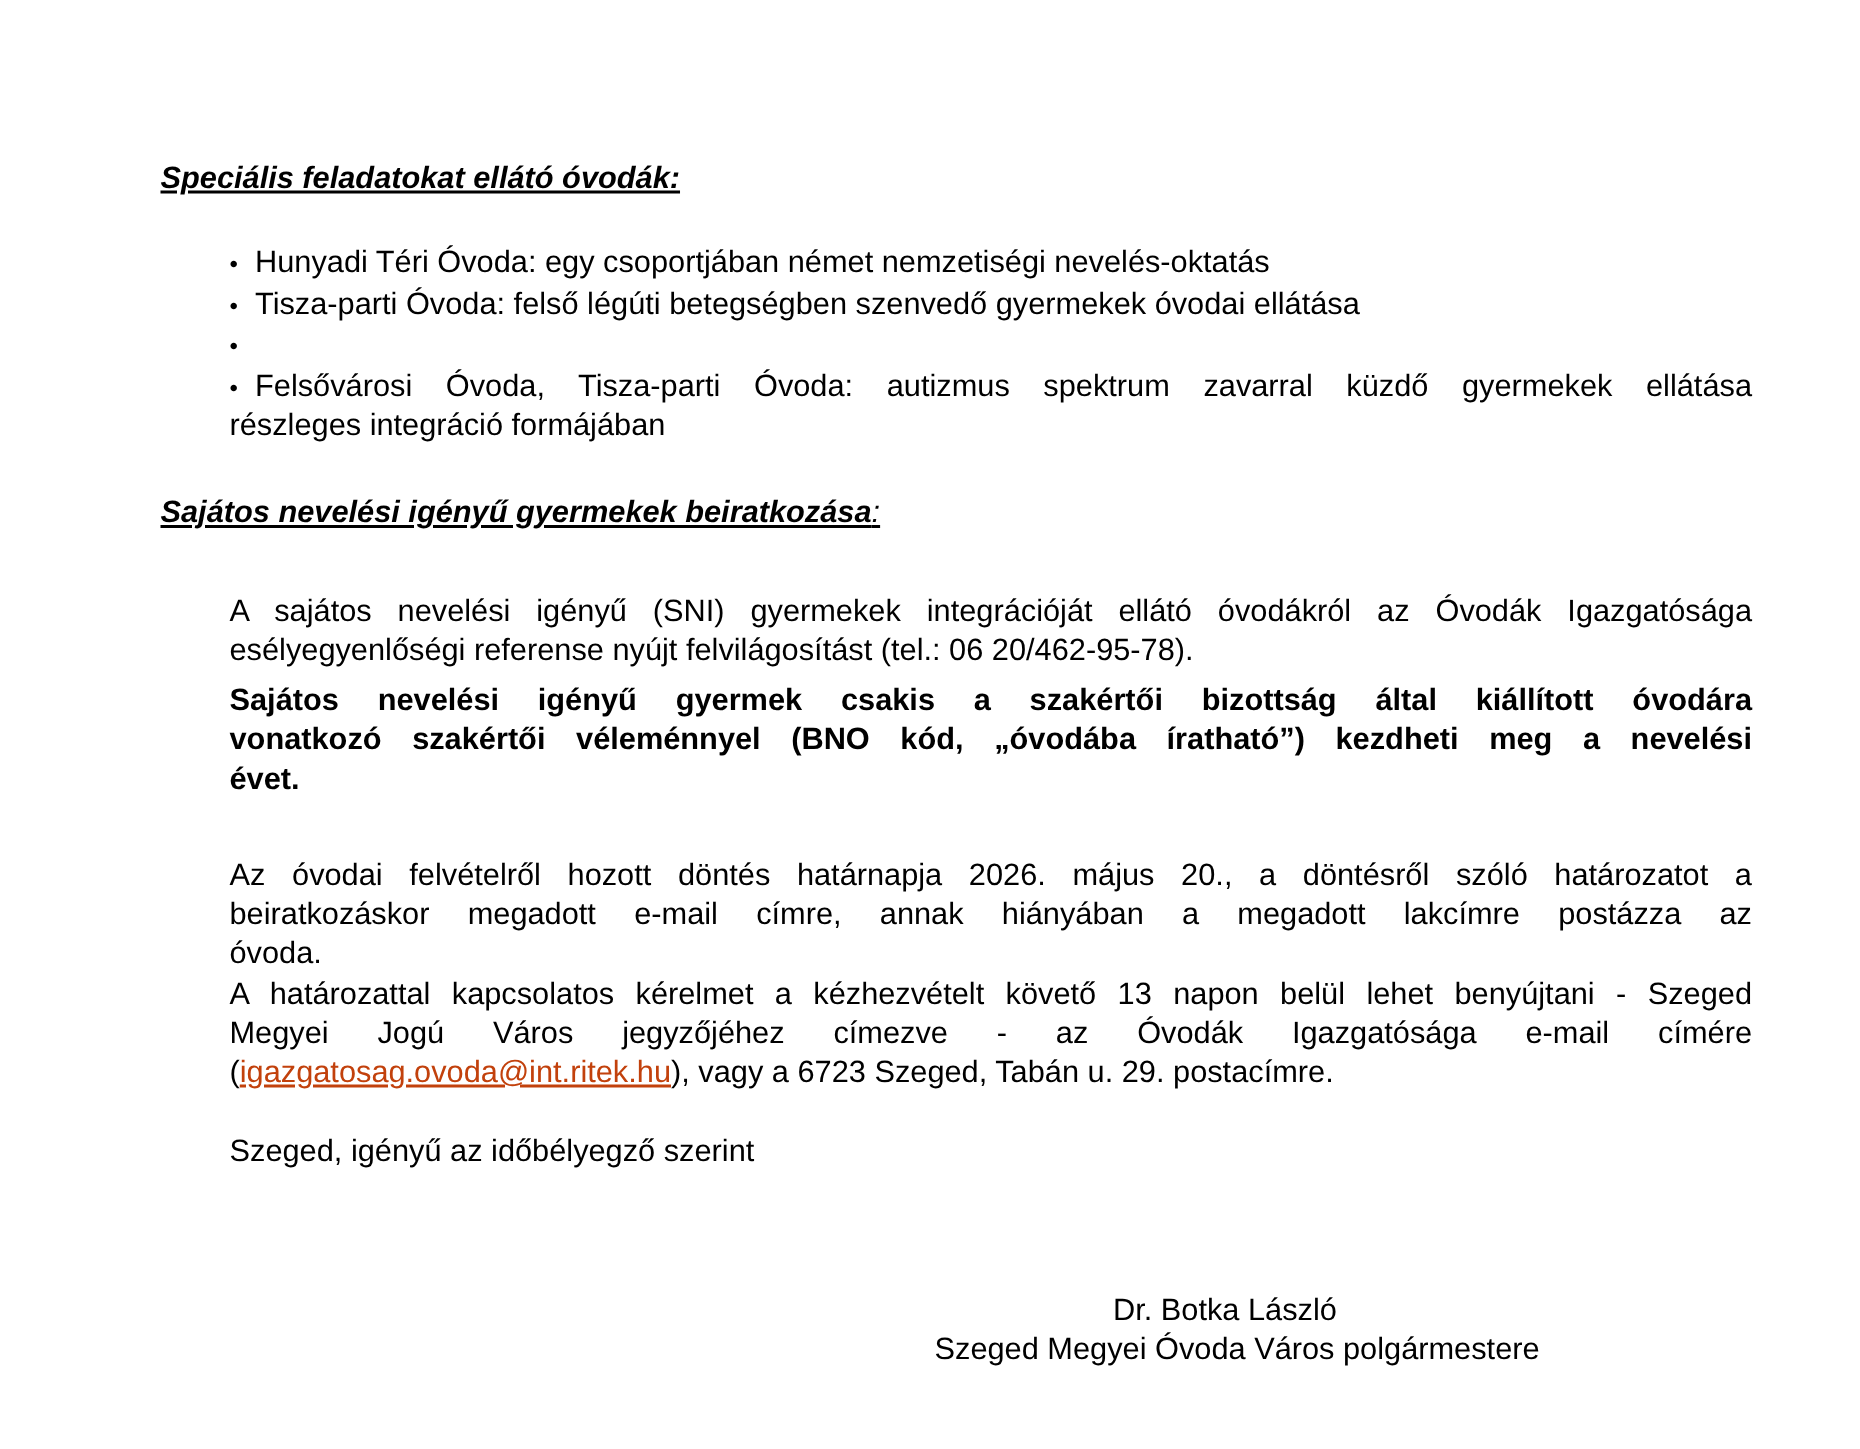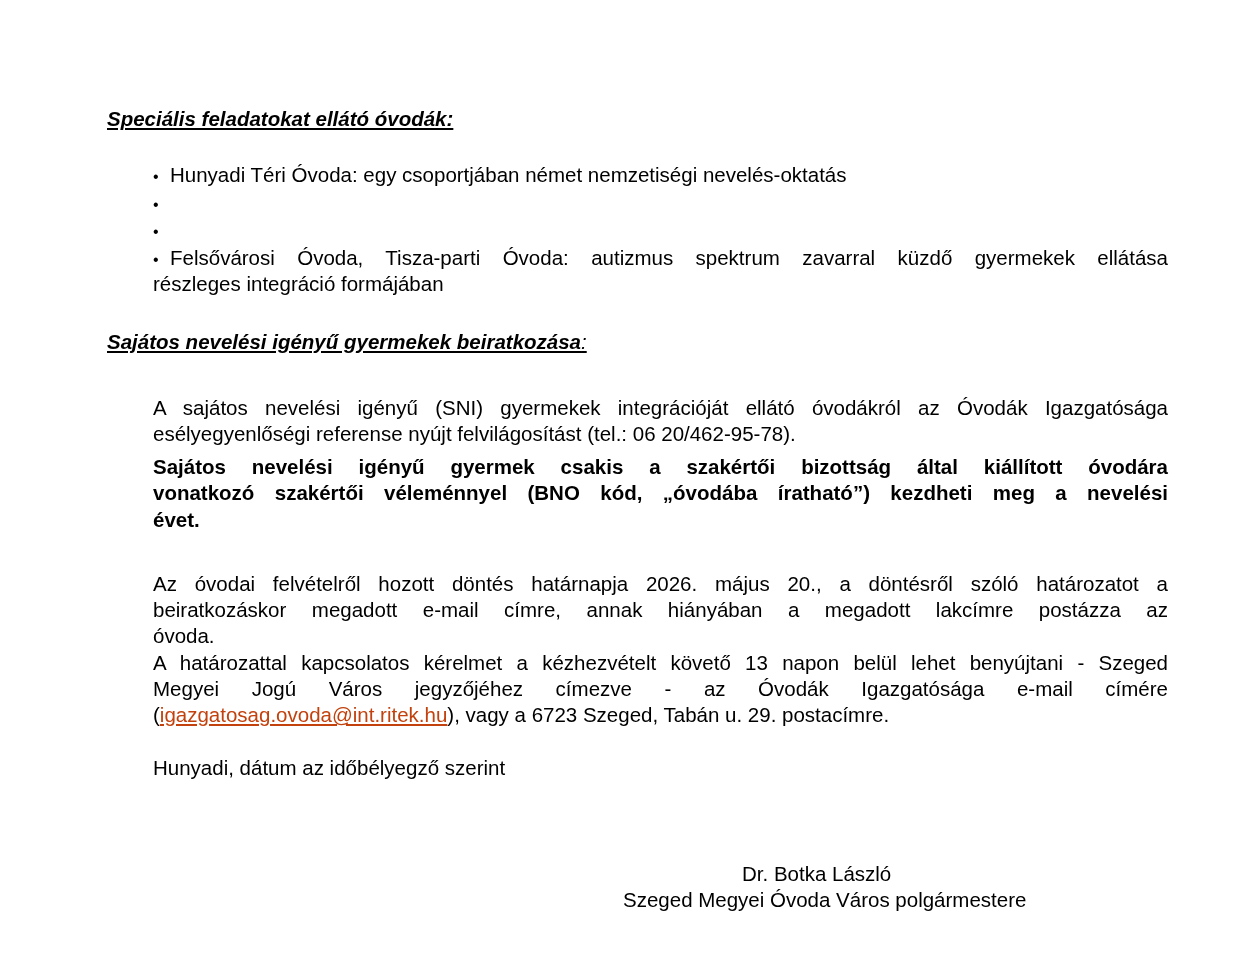--- a/index.html
+++ b/index.html
@@ -26,21 +26,21 @@
 <body>
 
 <div class="page">
 
   <div class="heading" style="top:107px;">Speciális feladatokat ellátó óvodák:</div>
 
   <div class="line noj" style="top:163px;">
     <span class="bullet-dot"></span><span>Hunyadi Téri Óvoda: egy csoportjában német nemzetiségi nevelés-oktatás</span>
   </div>
   <div class="line noj" style="top:191px;">
-    <span class="bullet-dot"></span>
+    <span class="bullet-dot"></span><span>Tisza-parti Óvoda: felső légúti betegségben szenvedő gyermekek óvodai ellátása</span>
   </div>
   <div class="line noj" style="top:218px;">
     <span class="bullet-dot"></span>
   </div>
   <div class="line just" style="top:246px; word-spacing:7px;">
     <span class="bullet-dot"></span><span>Felsővárosi Óvoda, Tisza-parti Óvoda: autizmus spektrum zavarral küzdő gyermekek ellátása</span>
   </div>
   <div class="line noj" style="top:272px;">részleges integráció formájában</div>
 
   <div class="heading" style="top:330px;text-align:center;"><span>Sajátos nevelési igényű gyermekek beiratkozása</span><span class="colon">:</span></div>
@@ -52,17 +52,17 @@
   <div class="line just" style="top:481px; font-weight:bold;">vonatkozó szakértői véleménnyel (BNO kód, „óvodába íratható”) kezdheti meg a nevelési</div>
   <div class="line noj" style="top:508px; font-weight:bold;">évet.</div>
 
   <div class="line just" style="top:572px;"><b>Az óvodai felvételről hozott döntés határnapja 2026. május 20.</b><span>, a döntésről szóló határozatot a</span></div>
   <div class="line just" style="top:598px; word-spacing:3px;"><span>beiratkozáskor megadott</span> <b>e-mail címre, annak hiányában a megadott lakcímre</b> <span>postázza az</span></div>
   <div class="line noj" style="top:624px;">óvoda.</div>
   <div class="line just" style="top:651px;">A határozattal kapcsolatos kérelmet a kézhezvételt követő 13 napon belül lehet benyújtani - Szeged</div>
   <div class="line just" style="top:677px; word-spacing:12px;">Megyei Jogú Város jegyzőjéhez címezve - az Óvodák Igazgatósága e-mail címére</div>
   <div class="line noj" style="top:703px;"><span>(</span><a class="mail">igazgatosag.ovoda@int.ritek.hu</a><span>), vagy a 6723 Szeged, Tabán u. 29. postacímre.</span></div>
 
-  <div class="line noj" style="top:756px;">Hunyadi, dátum az időbélyegző szerint</div>
+  <div class="line noj" style="top:756px;">Szeged, igényű az időbélyegző szerint</div>
 </div>
 
 <div class="sig" style="left:742px; top:862px;">Dr. Botka László</div>
 <div class="sig" style="left:623px; top:888px;">Szeged Megyei Óvoda Város polgármestere</div>
 
 </body></html>

